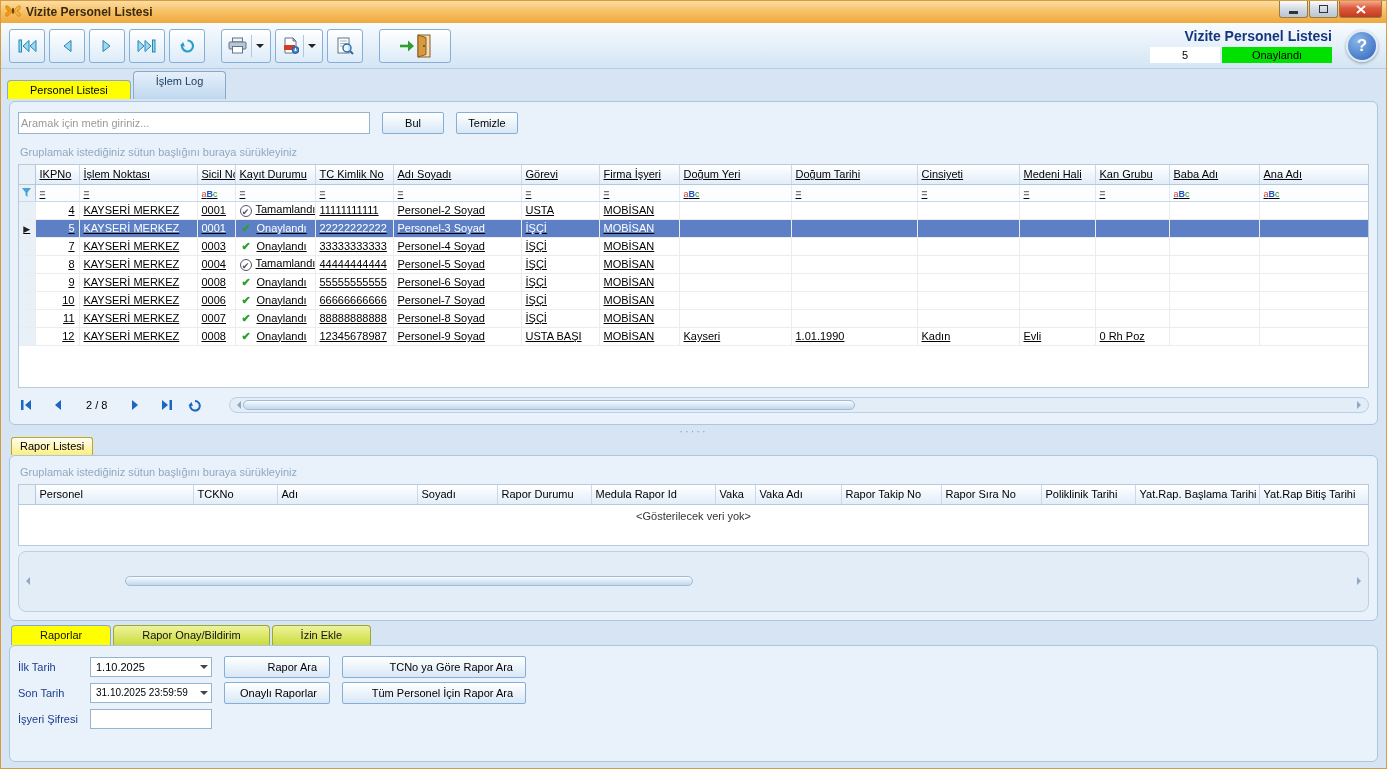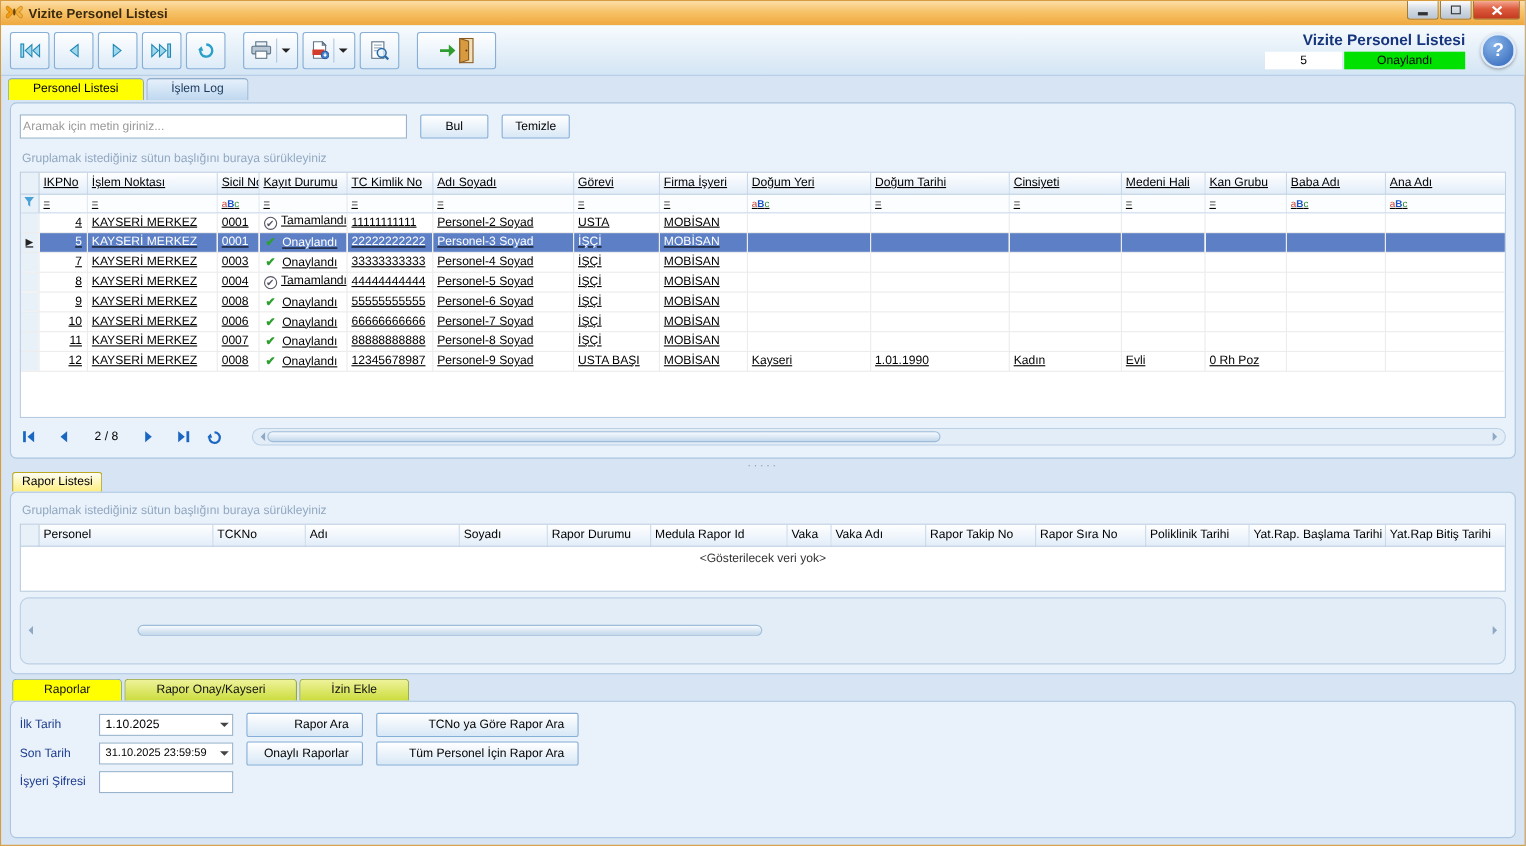--- a/index.html
+++ b/index.html
@@ -28,21 +28,21 @@
   .page-title { font-size:14px; font-weight:bold; color:#16357d; }
   .hdr-boxes { display:flex; gap:2px; margin-top:3px; justify-content:flex-end; }
   .record-box { width:70px; height:16px; background:#fff; text-align:center; line-height:16px; }
   .status-box { width:110px; height:16px; background:#00e100; text-align:center; line-height:16px; color:#000; }
   .help-btn { width:32px; height:32px; border-radius:50%; background:radial-gradient(circle at 35% 30%, #8ab6ea, #2d63b8); color:#fff; font-weight:bold; font-size:17px; display:flex; align-items:center; justify-content:center; border:2px solid #dfeafa; box-shadow:0 1px 3px rgba(0,0,0,.35); cursor:pointer; }
   .help-btn::before { content:"?"; }
 
   
   .main-tabs { display:flex; gap:2px; padding:2px 6px 0; flex:0 0 22px; }
   .tab { padding:3px 22px; border:1px solid #8aa8c8; border-bottom:none; border-radius:4px 4px 0 0; background:linear-gradient(#e6f0fb,#bfd8ef); color:#1c3a5e; cursor:pointer; }
-  .tab.active { background:#ffff00; color:#000; }
+  .tab.active { background:#ffff00; color:#000;margin-top:9px; }
 
   
   .content { flex:1; padding:2px 8px 6px; display:flex; flex-direction:column; overflow:hidden; }
   .panel { border:1px solid #aac6e0; border-radius:6px; background:#e9f1fa; padding:8px; }
 
   .personel-panel { flex:0 0 324px; display:flex; flex-direction:column; }
   .search-row { display:flex; gap:12px; margin:2px 0 10px; }
   .search-input { width:352px; height:22px; border:1px solid #98b4cc; padding:0 2px; font:inherit; color:#333; }
   .search-input::placeholder { color:#999; }
   .std-btn { min-width:62px; height:22px; border:1px solid #86aed6; border-radius:2px; background:linear-gradient(#ffffff,#d8e8f6); font:inherit; cursor:pointer; }
@@ -521,21 +521,21 @@
         <span class="sc-arrow sc-left"></span>
         <div class="track">
             <div class="thumb" style="left:7%; width:43%;"></div>
           </div>
         <span class="sc-arrow sc-right"></span>
       </div>
     </div>
 
     <div class="bottom-tabs">
       <div class="btab active">Raporlar</div>
-      <div class="btab">Rapor Onay/Kayseri</div>
+      <div class="btab">Rapor Onay/Bildirim</div>
       <div class="btab">İzin Ekle</div>
     </div>
 
     <div class="panel bottom-panel">
       <div class="form-row">
         <span class="form-label">İlk Tarih</span>
         <div class="combo">
           <span>1.10.2025</span>
           <span class="caret-sm"></span>
         </div>

